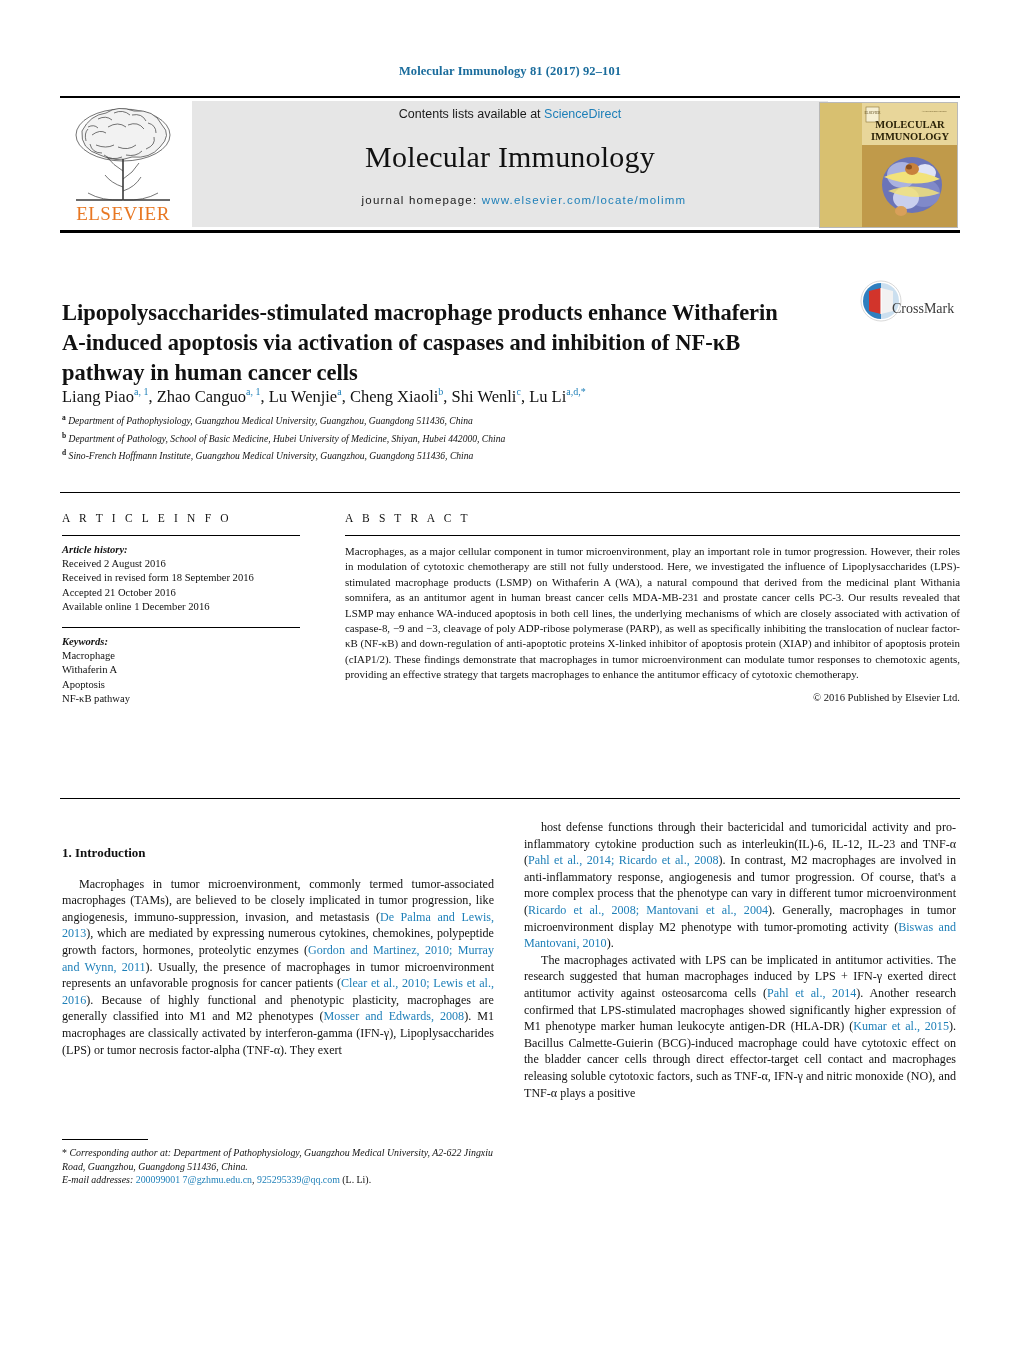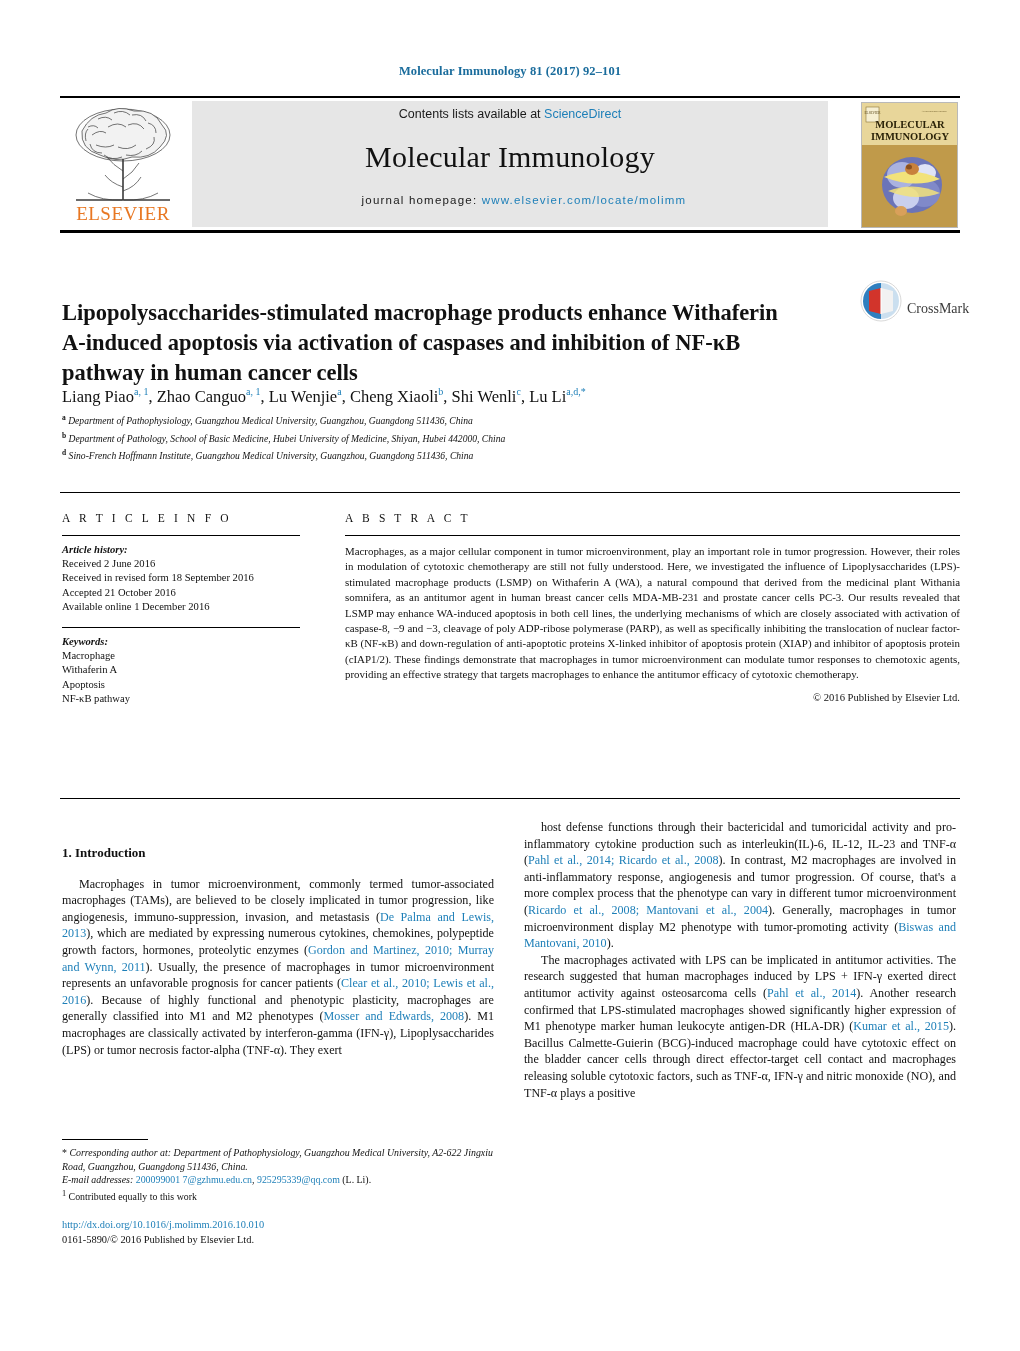--- a/index.html
+++ b/index.html
@@ -108,20 +108,21 @@
 
   .cover-thumb {
     position: absolute;
     right: 2px;
     top: 4px;
     width: 95px;
     height: 124px;
     border: 1px solid #b9b9b9;
     background: #d8c070;
     overflow: hidden;
+    padding-left: 42px;
   }
 
   
   .title {
     position: absolute;
     left: 62px;
     top: 283px;
     width: 720px;
     font-family: "Liberation Serif", serif;
     font-size: 22.5px;
@@ -130,21 +131,21 @@
   }
   .crossmark {
     position: absolute;
     right: 52px;
     top: 280px;
     width: 108px;
     height: 58px;
   }
   .crossmark-label {
     position: absolute;
-    left: 47px;
+    left: 32px;
     top: 21px;
     font-family: "Liberation Serif", serif;
     font-size: 14px;
     color: #3b3b3b;
   }
 
   
   .authors {
     position: absolute;
     left: 62px;
@@ -384,21 +385,21 @@
   </div>
 
   <div class="band-top"></div>
   <div class="band-bottom"></div>
 
   <div class="col-info">
     <div class="sechead">A R T I C L E   I N F O</div>
     <div class="rule-thin"></div>
     <div class="info-group">
       <div class="ital">Article history:</div>
-      <div>Received 2 June 2016</div>
+      <div>Received 2 August 2016</div>
       <div>Received in revised form 18 September 2016</div>
       <div>Accepted 21 October 2016</div>
       <div>Available online 1 December 2016</div>
     </div>
     <div class="info-sep"></div>
     <div class="info-group">
       <div class="ital">Keywords:</div>
       <div>Macrophage</div>
       <div>Withaferin A</div>
       <div>Apoptosis</div>
@@ -420,21 +421,16 @@
 
   <div class="body-col right">
     <p class="para">host defense functions through their bactericidal and tumoricidal activity and pro-inflammatory cytokine production such as interleukin(IL)-6, IL-12, IL-23 and TNF-α (<span class="ref">Pahl et al., 2014; Ricardo et al., 2008</span>). In contrast, M2 macrophages are involved in anti-inflammatory response, angiogenesis and tumor progression. Of course, that's a more complex process that the phenotype can vary in different tumor microenvironment (<span class="ref">Ricardo et al., 2008; Mantovani et al., 2004</span>). Generally, macrophages in tumor microenvironment display M2 phenotype with tumor-promoting activity (<span class="ref">Biswas and Mantovani, 2010</span>).</p>
     <p class="para">The macrophages activated with LPS can be implicated in antitumor activities. The research suggested that human macrophages induced by LPS + IFN-γ exerted direct antitumor activity against osteosarcoma cells (<span class="ref">Pahl et al., 2014</span>). Another research confirmed that LPS-stimulated macrophages showed significantly higher expression of M1 phenotype marker human leukocyte antigen-DR (HLA-DR) (<span class="ref">Kumar et al., 2015</span>). Bacillus Calmette-Guierin (BCG)-induced macrophage could have cytotoxic effect on the bladder cancer cells through direct effector-target cell contact and macrophages releasing soluble cytotoxic factors, such as TNF-α, IFN-γ and nitric monoxide (NO), and TNF-α plays a positive</p>
   </div>
 
   <div class="footnote-rule"></div>
   <div class="footnotes">
     <p class="fn"><span class="star">*</span> <span class="fn-ital">Corresponding author at: Department of Pathophysiology, Guangzhou Medical University, A2-622 Jingxiu Road, Guangzhou, Guangdong 511436, China.</span></p>
     <p class="fn"><span class="fn-ital">E-mail addresses:</span> <span class="link">200099001 7@gzhmu.edu.cn</span>, <span class="link">925295339@qq.com</span> (L. Li).</p>
-    <p class="fn"><sup>1</sup> Contributed equally to this work</p>
-  </div>
-
-  <div class="doi-block">
-    <div class="doi-line">http://dx.doi.org/10.1016/j.molimm.2016.10.010</div>
-    <div class="issn-line">0161-5890/© 2016 Published by Elsevier Ltd.</div>
-  </div>
+  </div>
+
 
 </div>
 
 </body></html>

